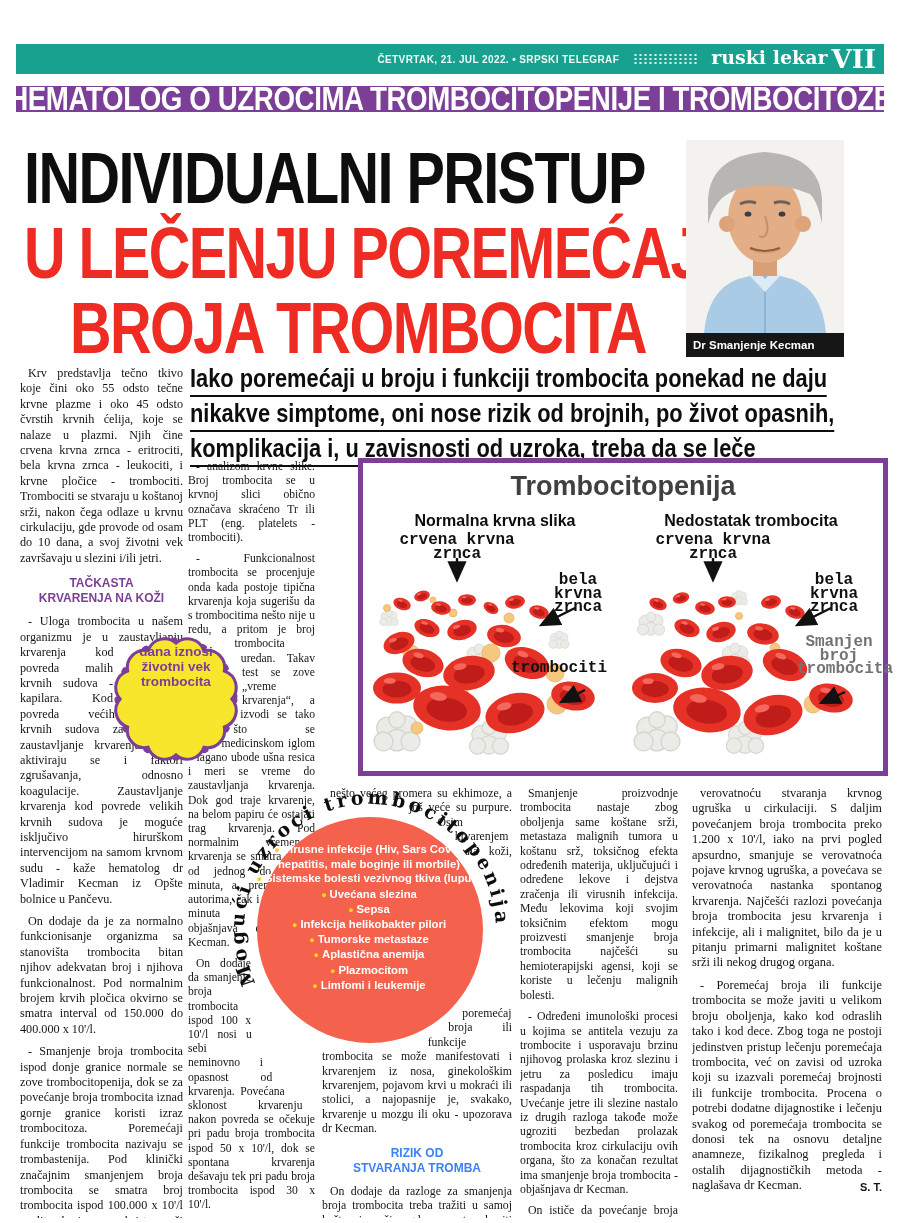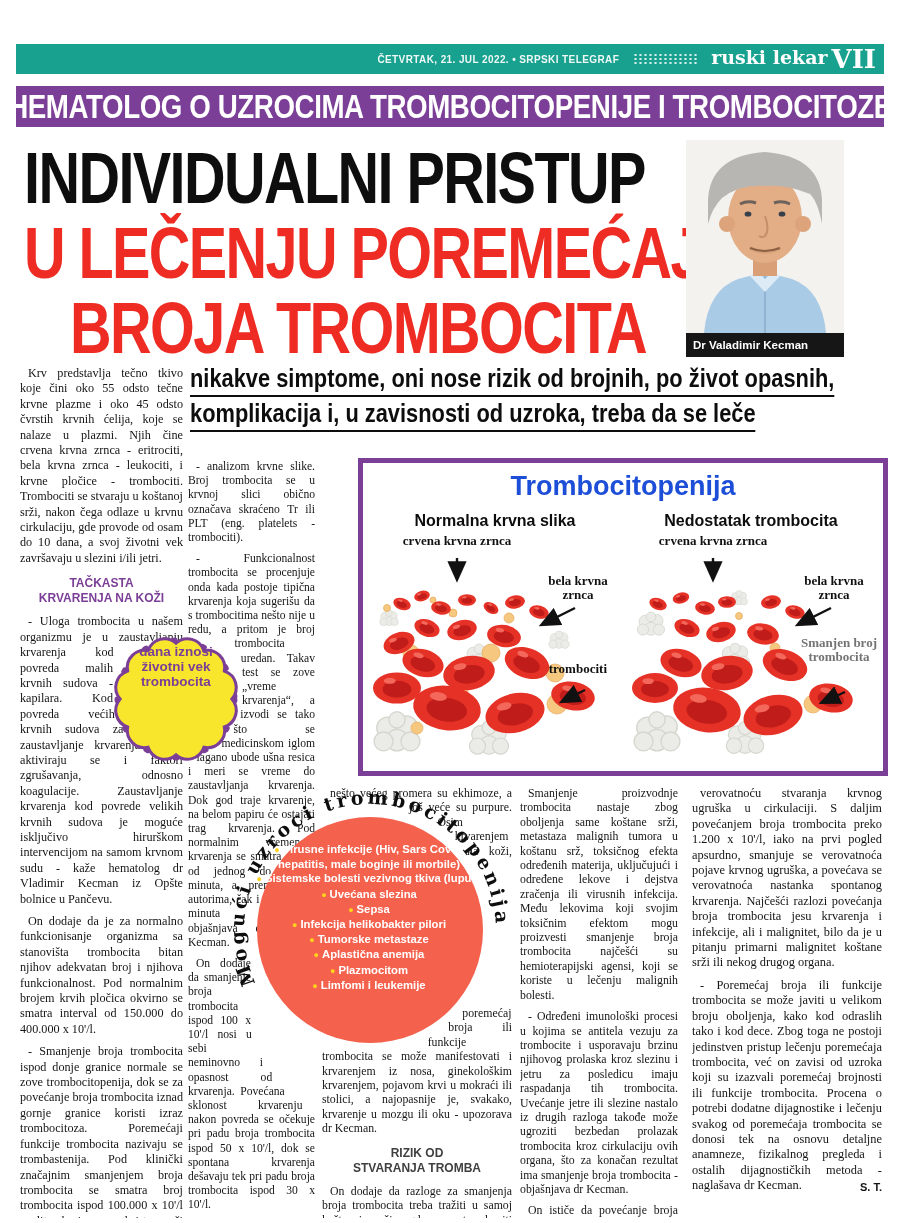--- a/index.html
+++ b/index.html
@@ -12,21 +12,21 @@
   .topbar-date{font-family:"Liberation Sans",sans-serif;font-weight:bold;font-size:10px;
                color:rgba(255,255,255,.93);letter-spacing:.4px;}
   .topbar-dots{width:64px;height:13px;
      background-image:radial-gradient(circle,rgba(255,255,255,.8) 1px,transparent 1.3px);
      background-size:5px 4px;}
   .brand{display:flex;align-items:flex-start;gap:4px;color:#fff;}
   .brand-name{font-family:"DejaVu Serif",serif;font-weight:bold;font-size:19px;}
   .brand-numeral{font-family:"DejaVu Serif",serif;font-weight:bold;font-size:26px;line-height:26px;}
 
   
-  .kicker{position:absolute;left:16px;top:86px;width:868px;height:41px;background:#7b3f97;
+  .kicker{position:absolute;left:16px;top:86px;width:868px;height:26px;background:#7b3f97;
           display:flex;align-items:center;justify-content:center;overflow:hidden;}
   .kicker-text{font-family:"Liberation Sans",sans-serif;font-weight:bold;font-size:33px;color:#fff;
                white-space:nowrap;transform:scaleX(.84);letter-spacing:-.5px;}
 
   
   .hl{position:absolute;left:24px;top:141px;width:665px;}
   .hl-line{display:block;white-space:nowrap;font-family:"Liberation Sans",sans-serif;font-weight:bold;
            font-size:72px;line-height:75px;letter-spacing:-2px;transform:scaleX(.8);transform-origin:0 50%;}
   .hl-1{color:#0e0e0e;}
   .hl-2,.hl-3{color:#ee2c24;}
@@ -50,21 +50,21 @@
   .col1{left:20px;top:366px;width:163px;height:852px;font-size:12.2px;line-height:15.4px;}
   .col2{left:188px;top:460px;width:127px;height:758px;font-size:11.6px;line-height:14.2px;}
   .col3{left:322px;top:786px;width:190px;height:432px;font-size:11.8px;line-height:14.4px;}
   .col4{left:520px;top:786px;width:158px;height:432px;font-size:11.8px;line-height:14.4px;}
   .col5{left:692px;top:786px;width:190px;height:432px;font-size:12.4px;line-height:15.4px;}
 
   .subhead{font-family:"Liberation Sans",sans-serif;font-weight:bold;text-align:center;
            font-size:12px;line-height:15px;margin:10px 0 8px;text-indent:0;}
   .subhead span{display:block;}
   .subhead.purple{color:#7b3f97;}
-  .subhead.red{color:#404040;clear:both;}
+  .subhead.red{color:#3b82f6;clear:both;}
 
   .byline{font-family:"Liberation Sans",sans-serif;font-weight:bold;font-size:11px;float:right;margin-top:2px;}
 
   
   .badge-float-r{float:right;width:70px;height:108px;shape-outside:circle(66px at 63px 37px);}
   .badge-float-l{float:left;width:54px;height:135px;shape-outside:circle(68px at -12px 63px);}
   .circle-float-r{float:right;width:64px;height:248px;shape-outside:circle(121px at 118px 119px);}
   .circle-float-l{float:left;width:165px;height:262px;shape-outside:circle(121px at 47px 143px);margin-right:2px;}
 
   
@@ -79,27 +79,27 @@
   .causes{position:absolute;left:228px;top:778px;width:286px;height:292px;z-index:5;}
   .causes svg{position:absolute;left:0;top:0;}
   .cause-list{position:absolute;left:24px;top:64px;width:234px;text-align:center;color:#fff;
               font-family:"Liberation Sans",sans-serif;font-weight:bold;font-size:11.3px;line-height:14.2px;}
   .cause-bullet{color:#ffd21e;font-size:9px;margin-right:3px;}
 
   
   .infographic{position:absolute;left:358px;top:458px;width:530px;height:318px;box-sizing:border-box;
                border:5px solid #7b3f97;background:#fff;}
   .info-title{font-family:"Liberation Sans",sans-serif;font-weight:bold;font-size:27px;text-align:center;
-              margin-top:8px;color:#1d4ed8;}
+              margin-top:8px;color:#404040;}
   .panels{display:flex;justify-content:space-between;padding:2px 4px 0;}
   .panel{width:256px;}
   .panel-title{font-family:"Liberation Sans",sans-serif;font-weight:bold;font-size:16px;text-align:center;
                margin:8px 0 2px;color:#0d0d0d;}
   .panel-art{position:relative;width:256px;height:230px;}
-  .lbl{position:absolute;font-family:Liberation Serif, serif;font-weight:bold;font-size:13px;
+  .lbl{position:absolute;font-family:Liberation Mono, monospace;font-weight:bold;font-size:16px;
        line-height:13.5px;color:#111;text-align:center;}
   .lbl-red{color:#737373;}
 </style>
 </head>
 <body>
 
 <div class="page">
 
   <div class="topbar">
     <span class="topbar-date">ČETVRTAK, 21. JUL 2022. • SRPSKI TELEGRAF</span>
@@ -132,24 +132,25 @@
       <circle cx="117" cy="84" r="8" fill="#dda47c"></circle>
       <path d="M22 60 Q24 16 79 12 Q134 16 136 60 L136 84 Q132 62 124 54 Q100 44 79 46 Q54 44 36 58 Q26 68 22 84 Z" fill="#b7b6b2"></path>
       <path d="M54 64 Q62 60 70 63" stroke="#6c625b" stroke-width="3" fill="none"></path>
       <path d="M88 63 Q96 60 104 64" stroke="#6c625b" stroke-width="3" fill="none"></path>
       <ellipse cx="62" cy="74" rx="3.4" ry="2.6" fill="#37404a"></ellipse>
       <ellipse cx="96" cy="74" rx="3.4" ry="2.6" fill="#37404a"></ellipse>
       <path d="M79 76 Q84 90 79 96 Q76 98 73 96" stroke="#c4906a" stroke-width="2" fill="none"></path>
       <path d="M64 108 Q79 116 94 108" stroke="#a9765333" stroke-width="4" fill="none"></path>
       <path d="M64 108 Q79 114 94 108" stroke="#8d5f44" stroke-width="2" fill="none"></path>
     </svg>
-    <div class="photo-caption">Dr Valadimir Kecman</div>
+    <div class="photo-caption">Dr Smanjenje Kecman</div>
   </div>
 
   <div class="standfirst">
+    <div><span class="sf-line">Iako poremećaji u broju i funkciji trombocita ponekad ne daju</span></div>
     <div><span class="sf-line">nikakve simptome, oni nose rizik od brojnih, po život opasnih,</span></div>
     <div><span class="sf-line">komplikacija i, u zavisnosti od uzroka, treba da se leče</span></div>
   </div>
 
   <div class="ncol col1">
     <p>Krv predstavlja tečno tkivo koje čini oko 55 odsto tečne krvne plazme i oko 45 odsto čvrstih krvnih ćelija, koje se nalaze u plazmi. Njih čine crvena krvna zrnca - eritrociti, bela krvna zrnca - leukociti, i krvne pločice - trombociti. Trombociti se stvaraju u koštanoj srži, nakon čega odlaze u krvnu cirkulaciju, gde provode od osam do 10 dana, a svoj životni vek završavaju u slezini i/ili jetri.</p>
     <div class="subhead purple">
       <span>TAČKASTA</span>
       <span>KRVARENJA NA KOŽI</span>
     </div>

